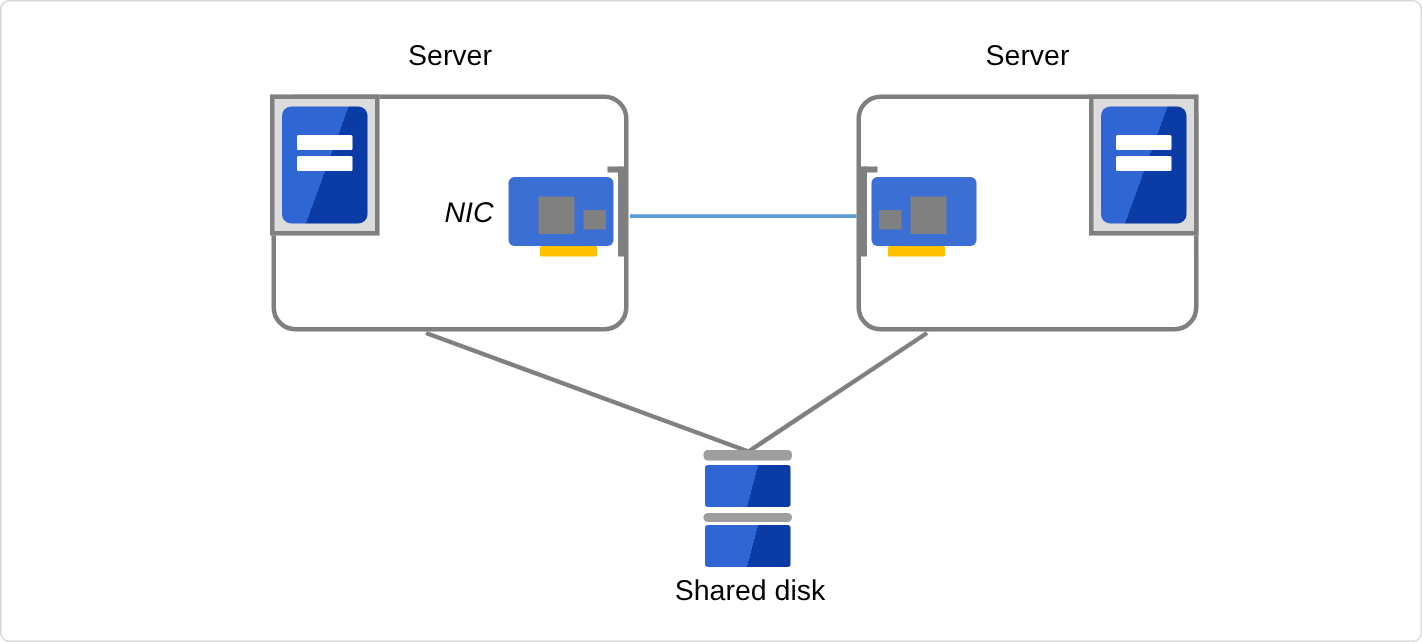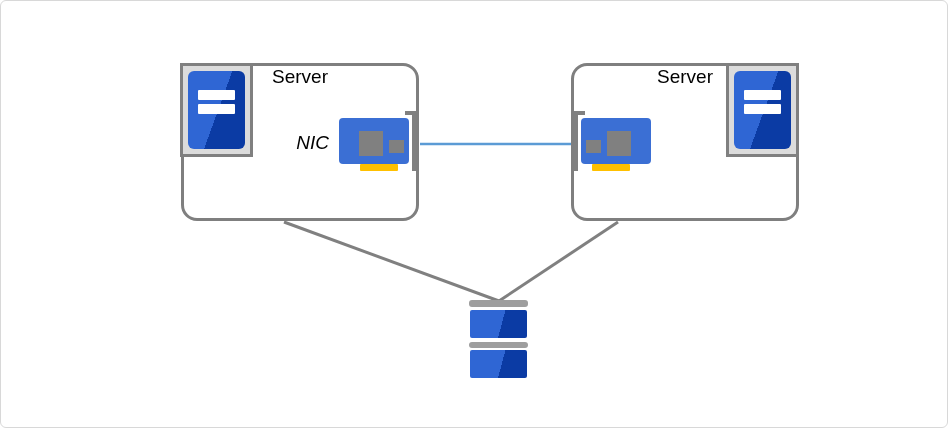--- a/index.html
+++ b/index.html
@@ -47,21 +47,20 @@
   .server-box.right { left: 570px; width: 228px; }
 
   .box-title {
     position: absolute;
     top: 26px;
     height: 22px;
     font-size: 19px;
     line-height: 22px;
     color: var(--label-text, #000);
     text-align: center;
-    margin-top: 39px;
   }
   .box-title.left { left: 180px; width: 238px; }
   .box-title.right { left: 570px; width: 228px; }
 
   
   .server-icon {
     position: absolute;
     top: 62px;
     width: 73px;
     height: 94px;
@@ -237,14 +236,15 @@
     </div>
   </div>
 
   <div class="disk">
     <div class="disk-bar b1"></div>
     <div class="disk-platter p1"></div>
     <div class="disk-bar b2"></div>
     <div class="disk-platter p2"></div>
   </div>
 
+  <div class="disk-label">Shared disk</div>
 
 </div>
 
 </body></html>

